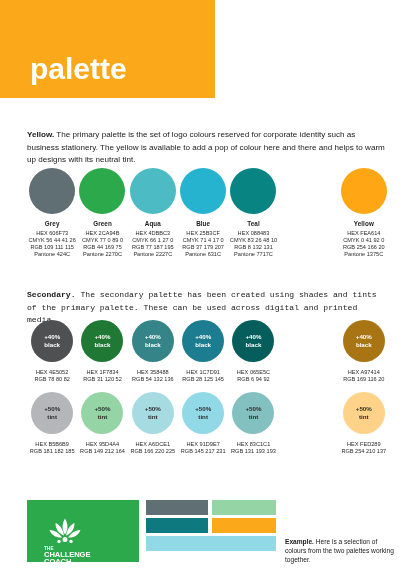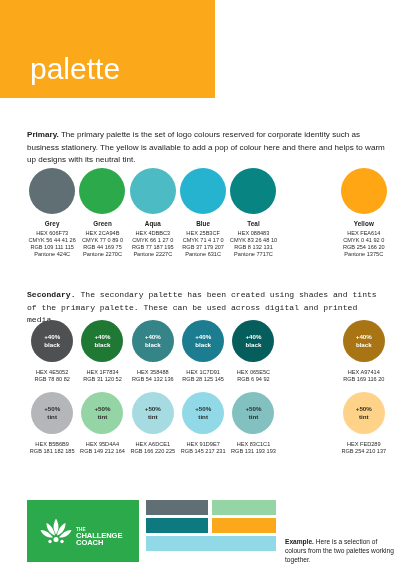--- a/index.html
+++ b/index.html
@@ -24,21 +24,21 @@
     width: 215px;
     height: 98px;
     background: #FBA81A;
   }
   .header-title {
     position: absolute;
     left: 30px;
     top: 54px;
     font-size: 30px;
     line-height: 30px;
-    font-weight: 400;
+    font-weight: 700;
     color: #ffffff;
     letter-spacing: 0px;
   }
 
   
   .section-para {
     position: absolute;
     left: 27px;
     width: 362px;
     font-size: 8.1px;
@@ -115,21 +115,22 @@
     top: 500px;
     width: 112px;
     height: 62px;
     background: #2CA94B;
   }
   .logo-inner {
     position: absolute;
     left: 13px;
     top: 16px;
     display: flex;
-    align-items: flex-end;
+    align-items: center;
+    flex-direction: column;
   }
   .logo-mark { width: 32px; height: 30px; flex: none; }
   .logo-words {
     margin-left: 4px;
     color: #ffffff;
     font-weight: bold;
     line-height: 6.4px;
   }
   .logo-words .w-the { font-size: 4.6px; letter-spacing: .2px; }
   .logo-words .w-big { font-size: 7.6px; letter-spacing: -.1px; }
@@ -154,21 +155,21 @@
     color: #1a1a1a;
   }
   .example-note b { font-weight: bold; }
 </style>
 </head>
 <body>
 
 <div class="header-band"></div>
 <div class="header-title">palette</div>
 
-<p class="section-para" id="primary-para"><b>Primary.</b><span> The primary palette is the set of logo colours reserved for corporate identity such as business stationery. The yellow is available to add a pop of colour here and there and helps to warm up designs with its neutral tint.</span></p>
+<p class="section-para" id="primary-para"><b>Yellow.</b><span> The primary palette is the set of logo colours reserved for corporate identity such as business stationery. The yellow is available to add a pop of colour here and there and helps to warm up designs with its neutral tint.</span></p>
 
 <div class="swatch-row" id="primary-row">
     <div class="swatch-cell">
       <div class="dot dot-lg" style="background:#606F73"></div>
       <div class="name">Grey</div>
       <div class="meta">
         <span class="meta-line">HEX 606F73</span>
         <span class="meta-line">CMYK 56 44 41 26</span>
         <span class="meta-line">RGB 109 111 115</span>
         <span class="meta-line">Pantone 424C</span>

